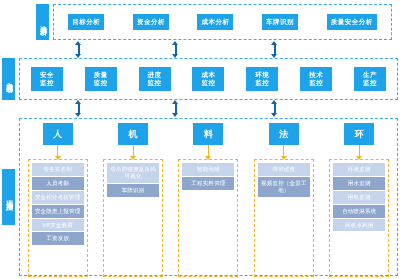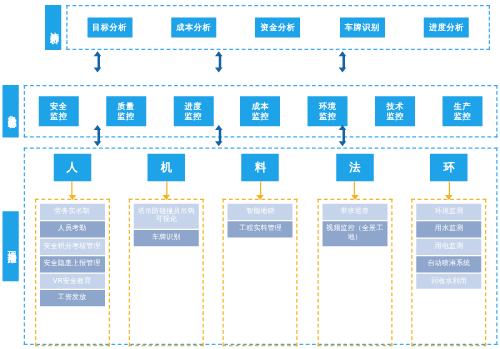--- a/index.html
+++ b/index.html
@@ -44,21 +44,21 @@
     font-size:6.5px;
     font-weight:bold;
     text-align:center;
     padding:5px 4px;
     letter-spacing:.5px;
     white-space:nowrap;
     line-height:1;
   }
 
   
-  #row2{left:2px;top:68px;width:396px;height:42px;}
+  #row2{left:2px;top:58px;width:396px;height:42px;}
   #row2 .row-label{width:13px;margin-right:4px;padding:2px 0;}
   .chip2{
     background:#1EA2E8;
     color:#fff;
     font-size:6.5px;
     font-weight:bold;
     text-align:center;
     width:28px;
     padding:4px 2px;
     line-height:1.25;
@@ -138,24 +138,24 @@
 </style>
 </head>
 <body>
 
 <div class="diagram">
 
   <div class="row" id="row1">
     <div class="row-label">决策分析</div>
     <div class="row-body">
       <div class="chip">目标分析</div>
+      <div class="chip">资金分析</div>
       <div class="chip">成本分析</div>
-      <div class="chip">资金分析</div>
       <div class="chip">车牌识别</div>
-      <div class="chip">进度分析</div>
+      <div class="chip">质量安全分析</div>
     </div>
   </div>
 
   <div class="darrow" style="left:75px;top:41px;">
       <span class="up"></span>
       <span class="bar"></span>
       <span class="dn"></span>
     </div>
   <div class="darrow" style="left:172px;top:41px;">
       <span class="up"></span>

